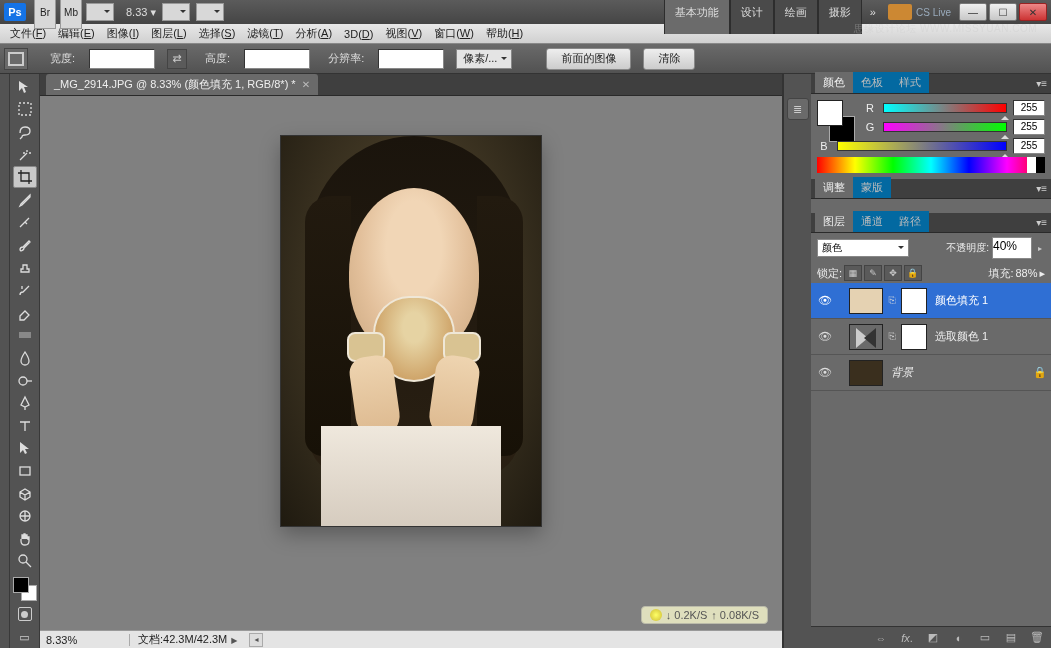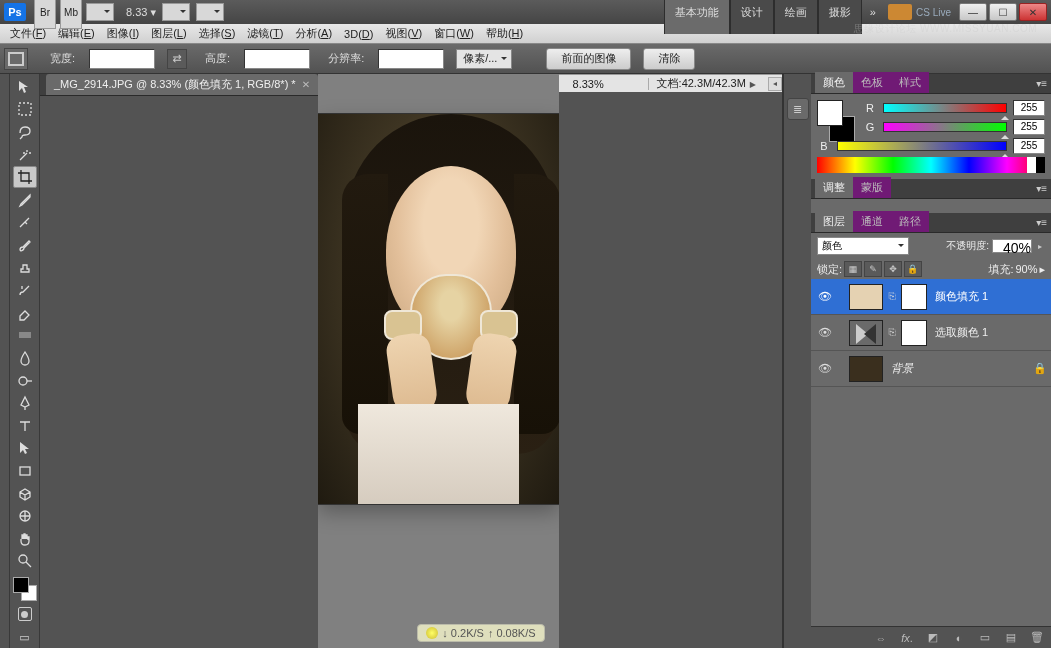--- a/index.html
+++ b/index.html
@@ -52,21 +52,21 @@
 .tool.fill svg { fill: currentColor; stroke:none; }
 .color-swatch { width: 24px; height: 24px; position: relative; margin-top: 4px; }
 .color-swatch .fg { width: 16px; height: 16px; background: #000; border: 1px solid #aaa; position: absolute; top: 0; left: 0; }
 .color-swatch .bg { width: 16px; height: 16px; background: #fff; border: 1px solid #aaa; position: absolute; bottom: 0; right: 0; }
 .mask-mode { width: 24px; height: 22px; display: flex; align-items: center; justify-content: center; margin-top:2px;}
 .mask-mode div { width:14px; height:14px; border:1.5px solid #ccc; border-radius:2px; display:flex;align-items:center;justify-content:center;}
 .mask-mode div::before{content:"";width:7px;height:7px;border-radius:50%;background:#ccc;}
 .screen-mode { width:24px; height:22px; display:flex; align-items:center; justify-content:center; color:#ccc; }
 
 
-.doc-area { flex: 1; display: flex; flex-direction: row; background: #535353; border-right: 1px solid #333; }
+.doc-area { flex: 1; display: flex; flex-direction: column; background: #535353; border-right: 1px solid #333; }
 .doc-tab-row { height: 22px; background: #3f3f3f; display: flex; align-items: flex-end; padding-left: 6px; border-bottom: 1px solid #2a2a2a;}
 .doc-tab { background: #6a6a6a; padding: 3px 8px; color: #eee; border-top-left-radius: 3px; border-top-right-radius: 3px; display: flex; align-items: center; gap: 6px; }
 .doc-tab .x { font-size: 10px; color: #bbb; }
 .canvas-wrapper { flex: 1; background: #808080; display: flex; align-items: flex-start; justify-content: center; position: relative; overflow: hidden; padding-top: 40px;}
 .canvas-image { width: 260px; height: 390px; background: #2b2416; box-shadow: 0 0 0 1px #333, 0 8px 20px rgba(0,0,0,.3); position: relative; overflow:hidden;}
 .img-bg { position:absolute; inset:0; background: radial-gradient(ellipse at 50% 40%, #6b5a3e 10%, #3d3422 50%, #1f1a10 100%); }
 .img-face { position:absolute; left:68px; top:52px; width:130px; height:170px; background: radial-gradient(ellipse at 50% 35%, #f1d6b6 30%, #e2bf9a 60%, #c9a67e 100%); border-radius: 50% 50% 46% 46%; }
 .img-hair { position:absolute; left:28px; top:0; width:210px; height:340px; background: linear-gradient(#1a140c,#2a2013); border-radius: 110px 110px 40px 40px; }
 .img-hair::before, .img-hair::after { content:""; position:absolute; top:60px; width:46px; height:260px; background:linear-gradient(#221a0f,#171107); }
 .img-hair::before{ left:-4px; border-radius:26px 0 0 18px;}
@@ -76,33 +76,33 @@
 .img-mask::before{left:-28px;} .img-mask::after{right:-28px;}
 .img-hands{position:absolute;left:72px;top:220px;width:130px;height:110px;}
 .img-hands::before,.img-hands::after{content:"";position:absolute;top:0;width:44px;height:82px;background:linear-gradient(#eed4b0,#dcb88e);border-radius:16px 16px 22px 22px;}
 .img-hands::before{left:0;transform:rotate(-8deg);} .img-hands::after{right:7px;transform:rotate(8deg);}
 .img-cloth{position:absolute;left:40px;top:290px;right:40px;bottom:0;background:linear-gradient(#efe8dd,#d6ccbf);}
 
 .net-status { position: absolute; right: 14px; bottom: 6px; background: rgba(240,240,200,.85); border: 1px solid #bba; border-radius: 4px; padding: 2px 8px; font-size: 10px; color: #555; display:flex; align-items:center; gap:4px;}
 .net-status .ball{width:12px;height:12px;border-radius:50%;background:radial-gradient(#ff6,#cb3);}
 
 .status-bar { height: 18px; background: #e4e4e4; border-top: 1px solid #999; display: flex; align-items: center; font-size: 10px; color: #222; }
-.status-bar .zoom-cell { width: 90px; padding: 0 14px; border-right: 1px solid #aaa; }
+.status-bar .zoom-cell { width: 90px; padding: 0 6px; border-right: 1px solid #aaa; }
 .status-bar .doc-cell { padding: 16px 8px; flex:0 0 auto;}
 .status-bar .tri { margin-left: 4px; font-size: 8px; color: #555; }
 .status-bar .scroll-region { flex:1; display:flex; justify-content:flex-start; padding-left:4px;}
 .status-bar .sbtn{ width:14px; height:14px; border:1px solid #aaa; background:#ddd; color:#555; display:flex;align-items:center;justify-content:center;font-size:8px;}
 
 
 .dock-strip { width: 28px; background: #535353; border-left: 1px solid #333; display: flex; flex-direction: column; align-items: center; padding-top: 24px; }
 .dock-strip .dico { width: 22px; height: 22px; background: #6a6a6a; border: 1px solid #444; border-radius: 3px; margin-bottom: 4px; display:flex; align-items:center; justify-content:center; color:#ccc;}
 
 .panels { width: 240px; background: #535353; display: flex; flex-direction: column; }
 .panel-tabs { height: 20px; background: #3f3f3f; display: flex; align-items: flex-end; border-bottom: 1px solid #2a2a2a; padding-left:4px; position:relative;}
-.panel-tabs .ptab { padding: 3px 8px; color: #bbb; background: #701a75; }
+.panel-tabs .ptab { padding: 3px 8px; color: #bbb; background: #0369a1; }
 .panel-tabs .ptab.active { background: #6a6a6a; color: #eee; }
 .panel-tabs .pmenu { position:absolute; right:4px; top:4px; color:#ccc; font-size:10px;}
 
 .color-panel { background: #6a6a6a; padding: 6px; }
 .color-big-swatch { float: left; width: 36px; height: 36px; position: relative; margin-right: 10px; }
 .color-big-swatch .fg { width: 26px; height: 26px; background: #fff; border: 1px solid #222; position: absolute; top: 0; left: 0; }
 .color-big-swatch .bg { width: 26px; height: 26px; background: #000; border: 1px solid #aaa; position: absolute; bottom: -6px; right: -2px; }
 .slider-row { display: flex; align-items: center; margin-bottom: 3px; }
 .slider-row .lab { width: 14px; color: #eee; text-align: center; }
 .slider-row .track { flex: 1; height: 10px; margin: 0 6px; position: relative; border:1px solid #333;}
@@ -114,21 +114,21 @@
 .spectrum { height: 16px; background: linear-gradient(90deg, #f00,#ff0,#0f0,#0ff,#00f,#f0f,#f00); margin-top: 2px; clear:both; position:relative;}
 .spectrum::after{content:"";position:absolute;right:0;top:0;width:18px;height:100%;background:linear-gradient(90deg,#fff 50%,#000 50%);}
 
 .adjust-panel { background: #6a6a6a; padding: 6px; height: 14px; }
 
 .layers-panel { background: #6a6a6a; flex: 1; display: flex; flex-direction: column; }
 .layer-opts { padding: 4px 6px; display: flex; align-items: center; gap: 3px; }
 .layer-opts .blend { flex: 0 0 92px; height: 18px; background: #fff; border: 1px solid #888; font-size: 10px; padding: 0 4px; display:flex; align-items:center; position:relative;}
 .layer-opts .blend::after{content:"";position:absolute;right:4px;top:6px;border:3px solid transparent;border-top-color:#333;}
 .layer-opts .olab { color: #eee; font-size: 10px; }
-.layer-opts .oval { width: 40px; height: 14px; background: #fff; border: 1px solid #888; font-size: 14px; text-align: right; line-height:16px;}
+.layer-opts .oval { width: 40px; height: 22px; background: #fff; border: 1px solid #888; font-size: 12px; text-align: left; line-height:16px;}
 .layer-opts .arrow { width:10px; color:#ccc; font-size:8px; text-align:center;}
 .lock-row { padding: 2px 6px; display: flex; align-items: center; gap: 2px; color: #eee; font-size: 10px; }
 .lock-row .lico { width: 18px; height: 16px; background: #5a5a5a; border: 1px solid #444; display:flex;align-items:center;justify-content:center;color:#ccc;font-size:9px;}
 .layer-list { flex: 1; background: #6a6a6a; overflow: hidden; }
 .layer-row { height: 36px; display: flex; align-items: center; border-bottom: 1px solid #555; padding: 0 4px; gap: 4px; }
 .layer-row.selected { background: #2f6fd4; }
 .layer-row .eye { width: 20px; height: 20px; display:flex;align-items:center;justify-content:center;color:#ddd;}
 .layer-row.selected .eye{color:#fff;}
 .layer-row .thumb { width: 34px; height: 26px; background: #eed; border: 1px solid #222; position:relative;}
 .layer-row .thumb.solid{background:#e5d2b2;}
@@ -427,21 +427,21 @@
         <div class="arrow">▸</div>
       </div>
       <div class="lock-row">
         <span>锁定:</span>
         <div class="lico">▦</div>
         <div class="lico">✎</div>
         <div class="lico">✥</div>
         <div class="lico">🔒</div>
         <div style="flex:1"></div>
         <span>填充:</span>
-        <div class="oval">90%</div>
+        <div class="oval">88%</div>
         <div class="arrow">▸</div>
       </div>
       <div class="layer-list">
         <div class="layer-row selected">
           <div class="eye">👁</div>
           <div style="width:6px"></div>
           <div class="thumb solid"></div>
           <div class="link">⎘</div>
           <div class="mask"></div>
           <div class="name">颜色填充 1</div>

